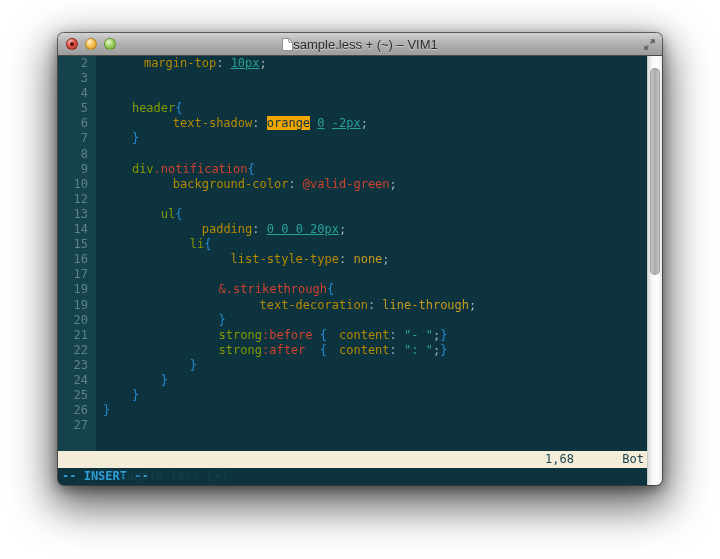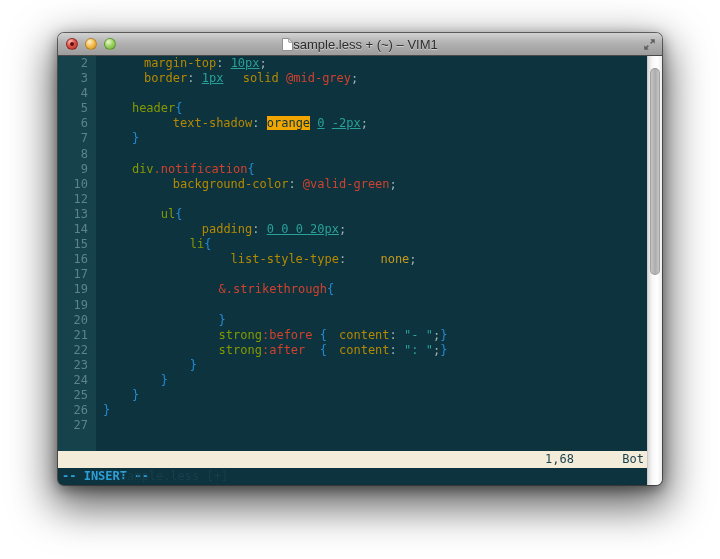--- a/index.html
+++ b/index.html
@@ -41,21 +41,21 @@
   .lnum{flex:0 0 38px;padding-right:8px;text-align:right;color:#5c838e;}
   .ltext{white-space:pre;padding-left:7px;color:#c7d3d5;}
   .c-prop{color:#b58900;padding-left:12px;}
   .c-sel{color:#859900;}
   .c-var{color:#d0422e;}
   .c-cls{color:#d0422e;}
   .c-brace{color:#268bd2;}
   .c-punct{color:#a3b4b6;}
   .c-val{color:#2aa198;text-decoration:underline;}
   .c-str{color:#2aa198;}
-  .c-kw{color:#c79a1e;margin-left:27px;}
+  .c-kw{color:#c79a1e;}
   .c-hl{background:#f0a500;color:#0c333e;}
   
   .statusbar{
     position:relative;height:17px;line-height:17px;font-size:12px;
     background:#f2ecd9;color:#173f4c;padding-left:4px;white-space:pre;
   }
   .ruler{position:absolute;right:73px;top:0;}
   .botpos{position:absolute;right:3px;top:0;}
   .modeline{height:17px;line-height:16px;font-size:12px;font-weight:bold;color:#2d9fd8;padding-left:4px;white-space:pre;background:#0c333e;}
   
@@ -97,21 +97,20 @@
   <div class="wbody">
     <div class="main">
       <div class="codearea">
         <div id="code-lines">
             <div class="line">
               <span class="lnum">2</span>
               <span class="ltext"><span>    </span><span class="c-prop">margin-top</span><span class="c-punct">:</span><span> </span><span class="c-val">10px</span><span class="c-punct">;</span></span>
             </div>
             <div class="line">
               <span class="lnum">3</span>
-              <span class="ltext"><span>    </span><span class="c-prop">border</span><span class="c-punct">:</span><span> </span><span class="c-val">1px</span><span> </span><span class="c-prop">solid</span><span> </span><span class="c-var">@mid-grey</span><span class="c-punct">;</span></span>
             </div>
             <div class="line">
               <span class="lnum">4</span>
               <span class="ltext"></span>
             </div>
             <div class="line">
               <span class="lnum">5</span>
               <span class="ltext"><span>    </span><span class="c-sel">header</span><span class="c-brace">{</span></span>
             </div>
             <div class="line">
@@ -157,20 +156,21 @@
             <div class="line">
               <span class="lnum">17</span>
               <span class="ltext"></span>
             </div>
             <div class="line">
               <span class="lnum">19</span>
               <span class="ltext"><span>                </span><span class="c-cls">&amp;.strikethrough</span><span class="c-brace">{</span></span>
             </div>
             <div class="line">
               <span class="lnum">19</span>
+              <span class="ltext"><span>                    </span><span class="c-prop">text-decoration</span><span class="c-punct">:</span><span> </span><span class="c-kw">line-through</span><span class="c-punct">;</span></span>
             </div>
             <div class="line">
               <span class="lnum">20</span>
               <span class="ltext"><span>                </span><span class="c-brace">}</span></span>
             </div>
             <div class="line">
               <span class="lnum">21</span>
               <span class="ltext"><span>                </span><span class="c-sel">strong</span><span class="c-cls">:before</span><span> </span><span class="c-brace">{</span><span class="c-prop">content</span><span class="c-punct">:</span><span> </span><span class="c-str">"- "</span><span class="c-punct">;</span><span class="c-brace">}</span></span>
             </div>
             <div class="line">

